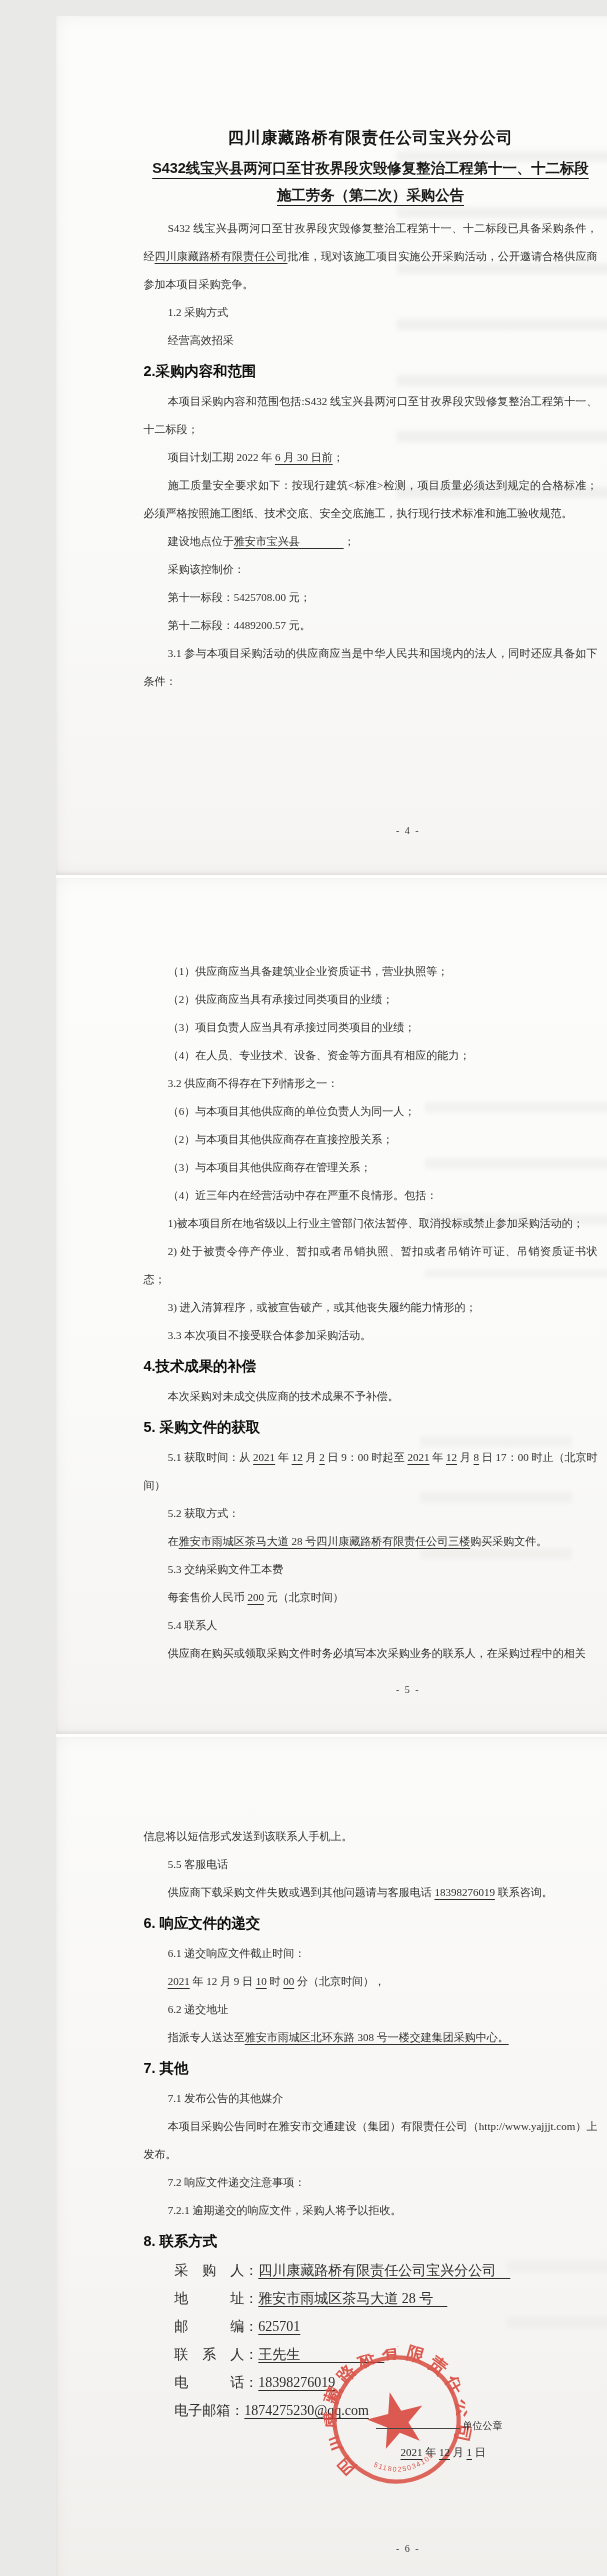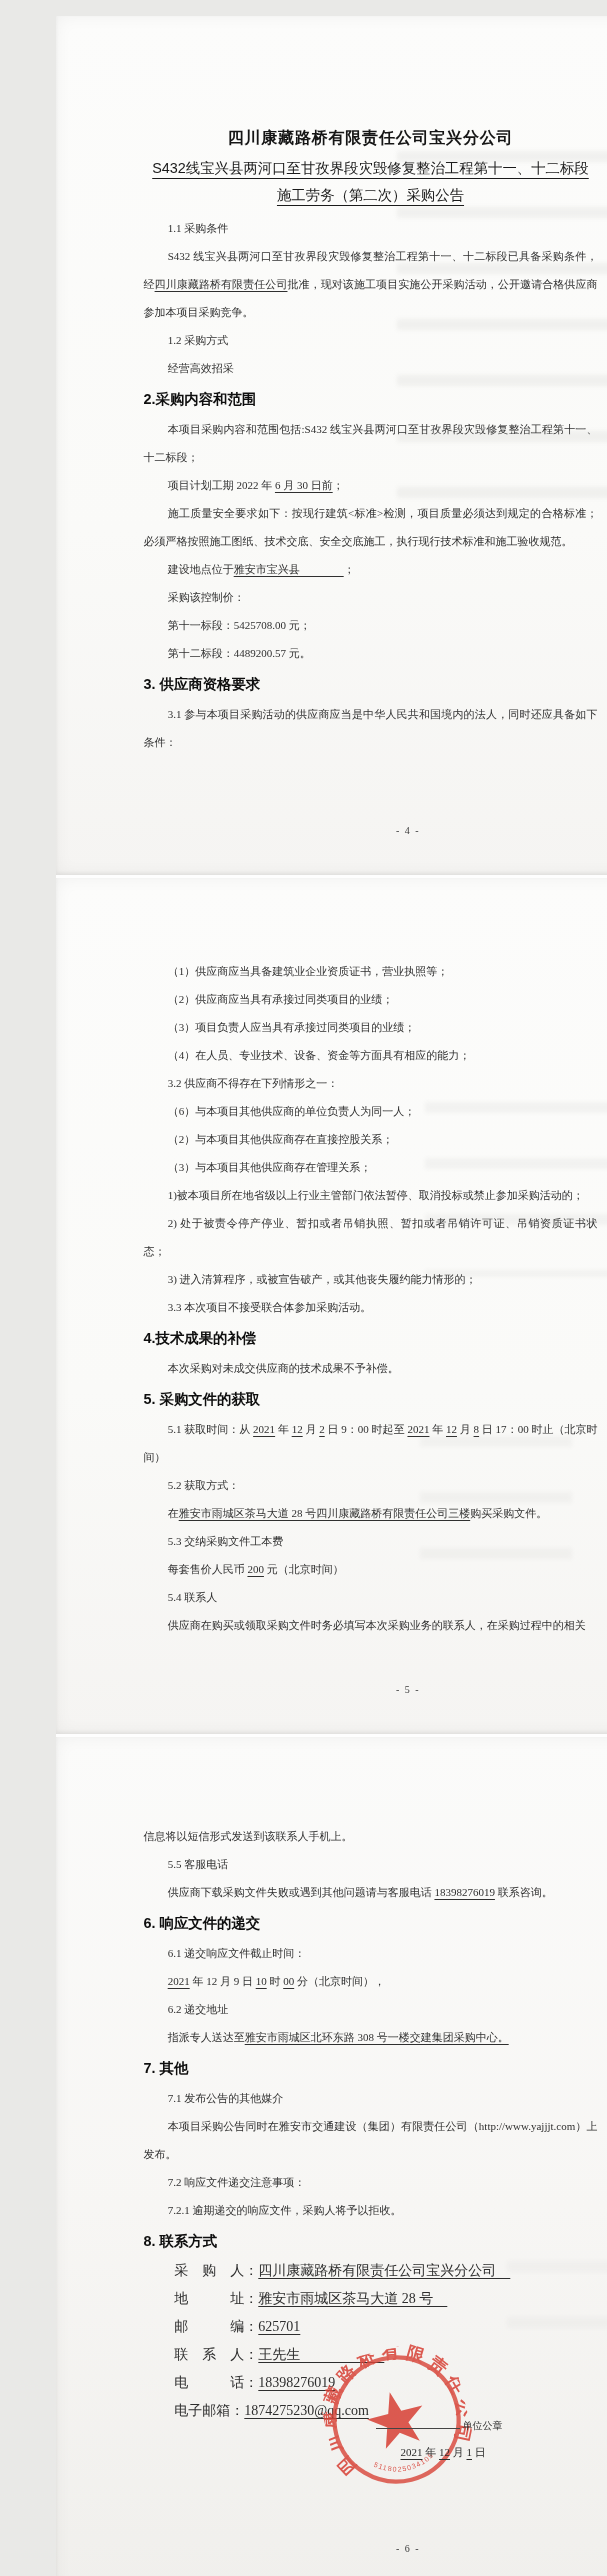--- a/index.html
+++ b/index.html
@@ -8,21 +8,21 @@
         padding:0 65px 0 88px;overflow:hidden;
         background:linear-gradient(180deg,#fcfcfb 0%,#fafaf8 60%,#f5f4f2 100%);
         box-shadow:inset 0 0 16.7px rgba(0,0,0,0.05), inset 0 -2.3px 3.8px rgba(0,0,0,0.06);}
   .page + .page{border-top:3px solid #fefefe;}
   .page--last{background:linear-gradient(180deg,#fbfbfa 0%,#f7f6f4 55%,#f0efec 100%);}
 
   
   .titles{padding-top:112px;text-align:center;}
   .t1{font-family:"Liberation Sans","DejaVu Sans",sans-serif;font-weight:bold;font-size:16px;
       color:#151515;margin:0 0 10px 0;letter-spacing:0.8px;}
-  .t2,.t3{font-family:"Liberation Sans","DejaVu Sans",sans-serif;font-weight:normal;font-size:14.4px;
+  .t2,.t3{font-family:"Liberation Sans","DejaVu Sans",sans-serif;font-weight:bold;font-size:14.4px;
       color:#1a1a1a;margin:0 0 8.4px 0;}
   .t2 span,.t3 span{text-decoration:underline;text-decoration-thickness:1.1px;text-underline-offset:4.6px;}
 
   
   .p{margin:0;font-size:11px;line-height:28px;text-align:justify;color:#303030;}
   .ind{text-indent:2.2em;}
   .h{font-family:"Liberation Sans","DejaVu Sans",sans-serif;font-weight:bold;font-size:14.4px;
      line-height:21px;color:#0f0f0f;margin:6.8px 0 5.3px 0;}
   .hfirst{margin-top:39px;}
   .u{text-decoration:underline;text-decoration-thickness:0.8px;text-underline-offset:3px;}
@@ -61,53 +61,52 @@
 
   <section class="page">
     <div class="ghost g-p4"></div>
 
     <header class="titles">
       <div class="t1">四川康藏路桥有限责任公司宝兴分公司</div>
       <div class="t2"><span>S432线宝兴县两河口至甘孜界段灾毁修复整治工程第十一、十二标段</span></div>
       <div class="t3"><span>施工劳务（第二次）采购公告</span></div>
     </header>
 
-    <p class="p ind">1.1 采购条件</p>
     <p class="p ind"><span>S432 线宝兴县两河口至甘孜界段灾毁修复整治工程第十一、十二标段已具备采购条件，经</span><span class="u">四川康藏路桥有限责任公司</span><span>批准，现对该施工项目实施公开采购活动，公开邀请合格供应商参加本项目采购竞争。</span></p>
     <p class="p ind">1.2 采购方式</p>
     <p class="p ind">经营高效招采</p>
 
     <h2 class="h">2.采购内容和范围</h2>
     <p class="p ind">本项目采购内容和范围包括:S432 线宝兴县两河口至甘孜界段灾毁修复整治工程第十一、十二标段；</p>
     <p class="p ind"><span>项目计划工期 2022 年 </span><span class="u">6 月 30 日前</span><span>；</span></p>
     <p class="p ind">施工质量安全要求如下：按现行建筑&lt;标准&gt;检测，项目质量必须达到规定的合格标准；必须严格按照施工图纸、技术交底、安全交底施工，执行现行技术标准和施工验收规范。</p>
     <p class="p ind"><span>建设地点位于</span><span class="u">雅安市宝兴县　　　　</span><span>；</span></p>
     <p class="p ind">采购该控制价：</p>
     <p class="p ind">第十一标段：5425708.00 元；</p>
     <p class="p ind">第十二标段：4489200.57 元。</p>
 
-    <h2 class="h">3. 供应商资格要求</h2>
     <p class="p ind">3.1 参与本项目采购活动的供应商应当是中华人民共和国境内的法人，同时还应具备如下条件：</p>
 
     <div class="pagenum"><span>- 4 -</span></div>
   </section>
 
   <section class="page">
     <div class="ghost g-p5a"></div>
     <div class="ghost g-p5b"></div>
 
     <p class="p ind padtop">（1）供应商应当具备建筑业企业资质证书，营业执照等；</p>
     <p class="p ind">（2）供应商应当具有承接过同类项目的业绩；</p>
     <p class="p ind">（3）项目负责人应当具有承接过同类项目的业绩；</p>
     <p class="p ind">（4）在人员、专业技术、设备、资金等方面具有相应的能力；</p>
 
     <p class="p ind">3.2 供应商不得存在下列情形之一：</p>
     <p class="p ind">（6）与本项目其他供应商的单位负责人为同一人；</p>
     <p class="p ind">（2）与本项目其他供应商存在直接控股关系；</p>
     <p class="p ind">（3）与本项目其他供应商存在管理关系；</p>
+    <p class="p ind">（4）近三年内在经营活动中存在严重不良情形。包括：</p>
 
     <p class="p ind">1)被本项目所在地省级以上行业主管部门依法暂停、取消投标或禁止参加采购活动的；</p>
     <p class="p ind">2) 处于被责令停产停业、暂扣或者吊销执照、暂扣或者吊销许可证、吊销资质证书状态；</p>
     <p class="p ind">3) 进入清算程序，或被宣告破产，或其他丧失履约能力情形的；</p>
 
     <p class="p ind">3.3 本次项目不接受联合体参加采购活动。</p>
 
     <h2 class="h">4.技术成果的补偿</h2>
     <p class="p ind">本次采购对未成交供应商的技术成果不予补偿。</p>
 

